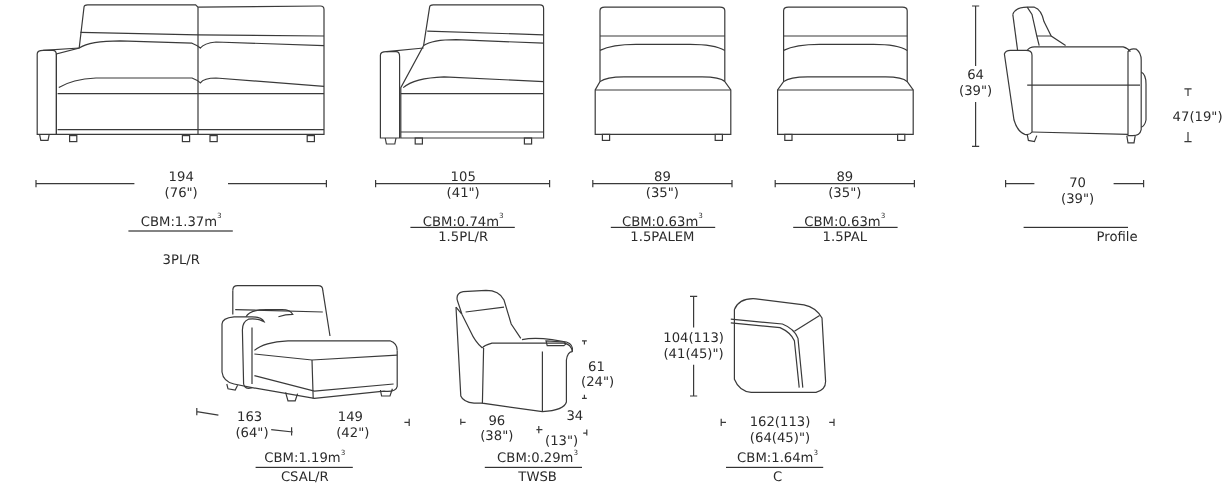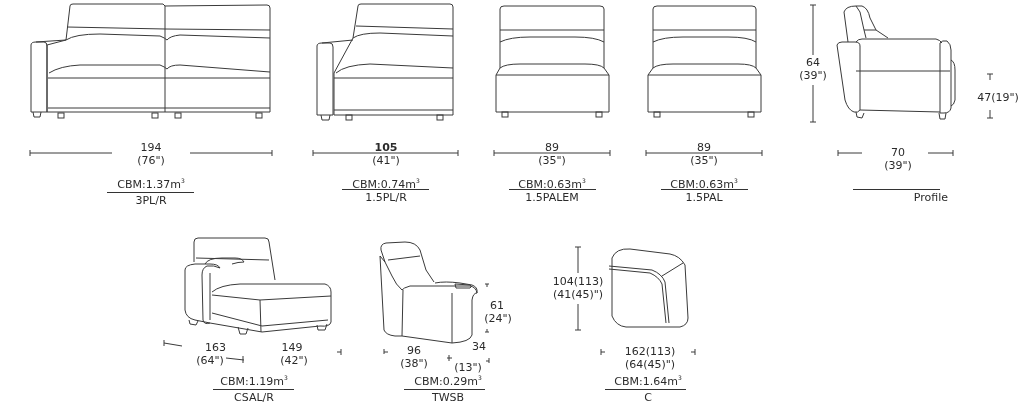--- a/index.html
+++ b/index.html
@@ -141,25 +141,25 @@
     <path d="M646 150 L646 156 M646 153 L762 153 M762 150 L762 156"></path>
     <path d="M838 150 L838 156 M838 153 L862 153 M928 153 L953 153 M953 150 L953 156"></path>
   </g>
 </svg>
 
 <div>
   <div class="txt" style="left:113px;top:141px;width:76px;">194</div>
   <div class="txt" style="left:113px;top:154px;width:76px;">(76")</div>
   <div class="cbm" style="left:100px;top:178px;width:102px;"><span>CBM:1.37m</span><sup>3</sup></div>
   <div class="label-line" style="left:107px;top:192px;width:87px;"></div>
-  <div class="txt" style="left:100px;top:194px;width:102px;">3PL/R</div>
-</div>
-
-<div>
-  <div class="txt" style="left:346px;top:141px;width:80px;font-weight:bold;">105</div>
+  <div class="txt" style="left:100px;top:210px;width:102px;">3PL/R</div>
+</div>
+
+<div>
+  <div class="txt" style="left:346px;top:141px;width:80px;">105</div>
   <div class="txt" style="left:346px;top:154px;width:80px;">(41")</div>
   <div class="cbm" style="left:335px;top:178px;width:102px;"><span>CBM:0.74m</span><sup>3</sup></div>
   <div class="label-line" style="left:342px;top:189px;width:87px;"></div>
   <div class="txt" style="left:335px;top:191px;width:102px;">1.5PL/R</div>
 </div>
 
 <div>
   <div class="txt" style="left:512px;top:141px;width:80px;">89</div>
   <div class="txt" style="left:512px;top:154px;width:80px;">(35")</div>
   <div class="cbm" style="left:501px;top:178px;width:102px;"><span>CBM:0.63m</span><sup>3</sup></div>
@@ -179,21 +179,21 @@
   <div class="txt" style="left:798px;top:56px;width:30px;">64</div>
   <div class="txt" style="left:794px;top:69px;width:38px;">(39")</div>
   <div class="txt" style="left:972px;top:91px;width:52px;">47(19")</div>
   <div class="txt" style="left:870px;top:146px;width:56px;">70</div>
   <div class="txt" style="left:870px;top:159px;width:56px;">(39")</div>
   <div class="label-line" style="left:853px;top:189px;width:87px;"></div>
   <div class="txt" style="left:846px;top:191px;width:102px;text-align:right;">Profile</div>
 </div>
 
 <div>
-  <div class="txt" style="left:190px;top:341px;width:36px;text-align:right;">163</div>
+  <div class="txt" style="left:190px;top:341px;width:36px;">163</div>
   <div class="txt" style="left:190px;top:354px;width:40px;">(64")</div>
   <div class="txt" style="left:274px;top:341px;width:36px;">149</div>
   <div class="txt" style="left:274px;top:354px;width:40px;">(42")</div>
   <div class="cbm" style="left:203px;top:375px;width:102px;"><span>CBM:1.19m</span><sup>3</sup></div>
   <div class="label-line" style="left:213px;top:389px;width:81px;"></div>
   <div class="txt" style="left:203px;top:391px;width:102px;">CSAL/R</div>
 </div>
 
 <div>
   <div class="txt" style="left:482px;top:299px;width:30px;">61</div>

